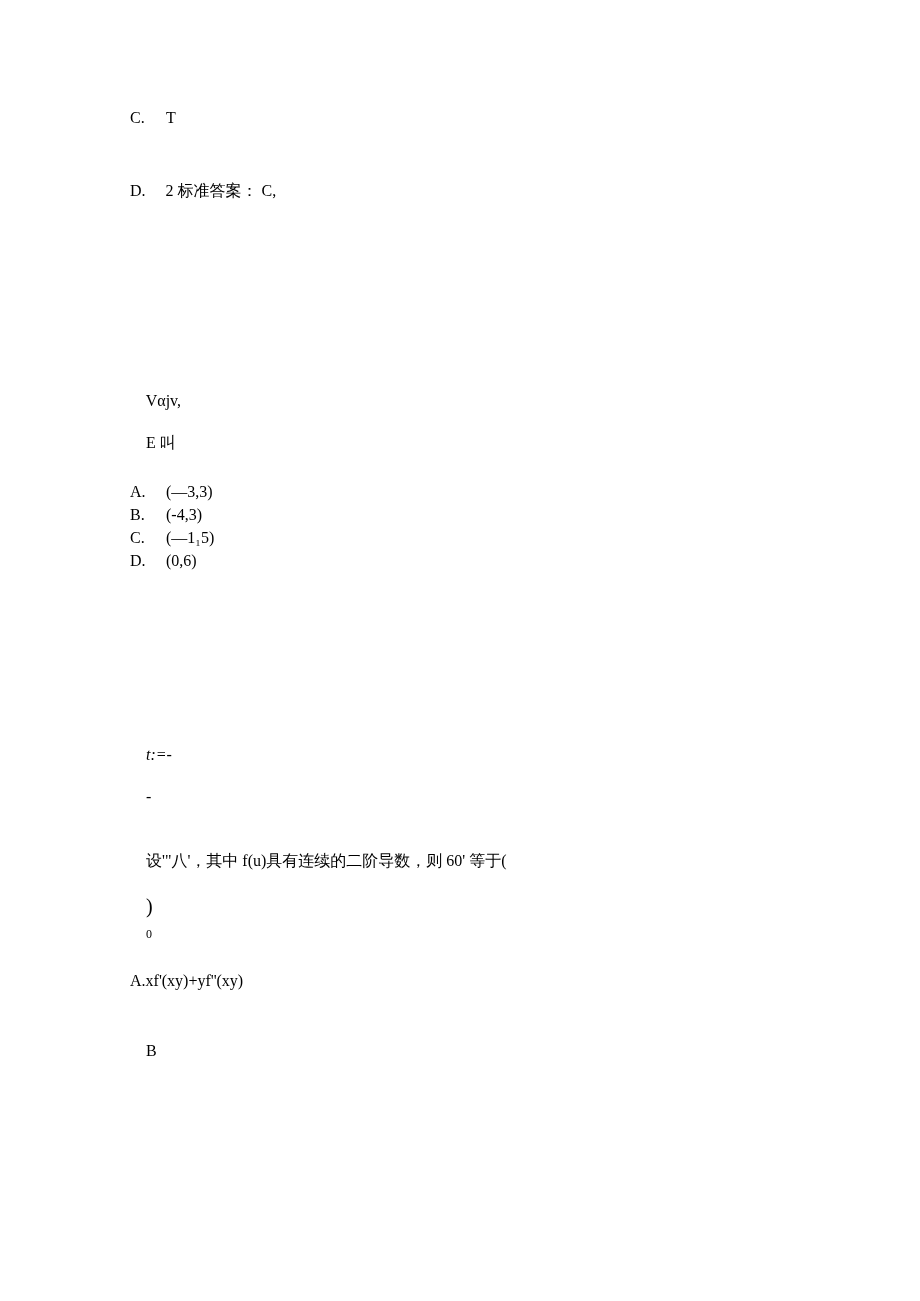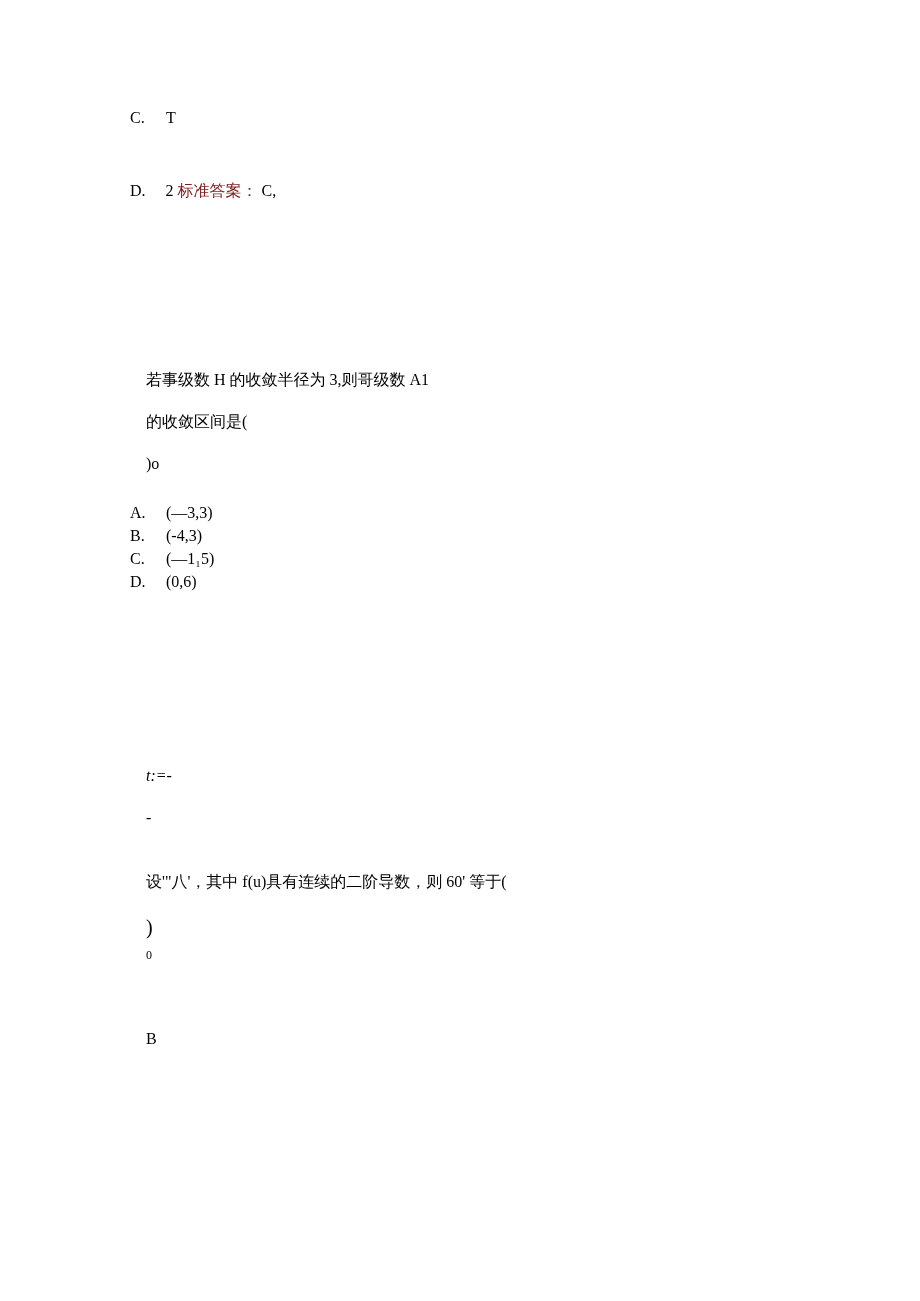--- a/index.html
+++ b/index.html
@@ -16,21 +16,21 @@
     width: 790px;
     box-sizing: border-box;
     line-height: 1.3;
   }
   .block {
     margin-bottom: 12px;
   }
   .spacer-sm { height: 40px; }
   .spacer-md { height: 56px; }
   .spacer-lg { height: 80px; }
-  .red { color: #7f1d1d; text-align: right; }
+  .red { color: #000000; text-align: right; }
   .option {
     display: flex;
     gap: 16px;
   }
   .option .letter { min-width: 20px; }
   .inline-row { white-space: pre; }
   .tight { margin-bottom: 2px; }
 </style>
 </head>
 <body>
@@ -50,28 +50,27 @@
     <span>2</span>
     <span class="red">标准答案：</span>
     <span>C,</span>
   </div>
 
   <div class="spacer-lg"></div>
 
 
   <div class="spacer-md"></div>
 
+  <div class="tight inline-row">
+    <span style="display:inline-block; width:86px;"></span>
+    <span>Vαjv,</span>
+    <span style="display:inline-block; width:226px;"></span>
+    <span>E 叫</span>
+  </div>
 
-  <div class="tight inline-row">
-    <span>若事级数 H 的收敛半径为 3,则哥级数 A1</span>
-    <span style="display:inline-block; width:108px;"></span>
-    <span>的收敛区间是(</span>
-    <span style="display:inline-block; width:42px;"></span>
-    <span>)o</span>
-  </div>
 
   <div style="height:6px;"></div>
 
   <div class="option tight">
     <span class="letter">A.</span>
     <span>(—3,3)</span>
   </div>
   <div class="option tight">
     <span class="letter">B.</span>
     <span>(-4,3)</span>
@@ -100,20 +99,21 @@
     <span>-</span>
   </div>
 
   <div class="inline-row" style="margin-bottom:8px;">
     <span>设'"八'，其中 f(u)具有连续的二阶导数，则 60' 等于(</span>
     <span style="display:inline-block; width:130px;"></span>
     <span style="font-size:20px;">)</span>
     <span style="font-size:12px; vertical-align:sub;">0</span>
   </div>
 
+  <div class="block">A.xf'(xy)+yf''(xy)</div>
 
   <div style="height:16px;"></div>
 
   <div class="block inline-row">
     <span>B</span>
     <span style="display:inline-block; width:122px;"></span>
     
   </div>
 
 </div>

